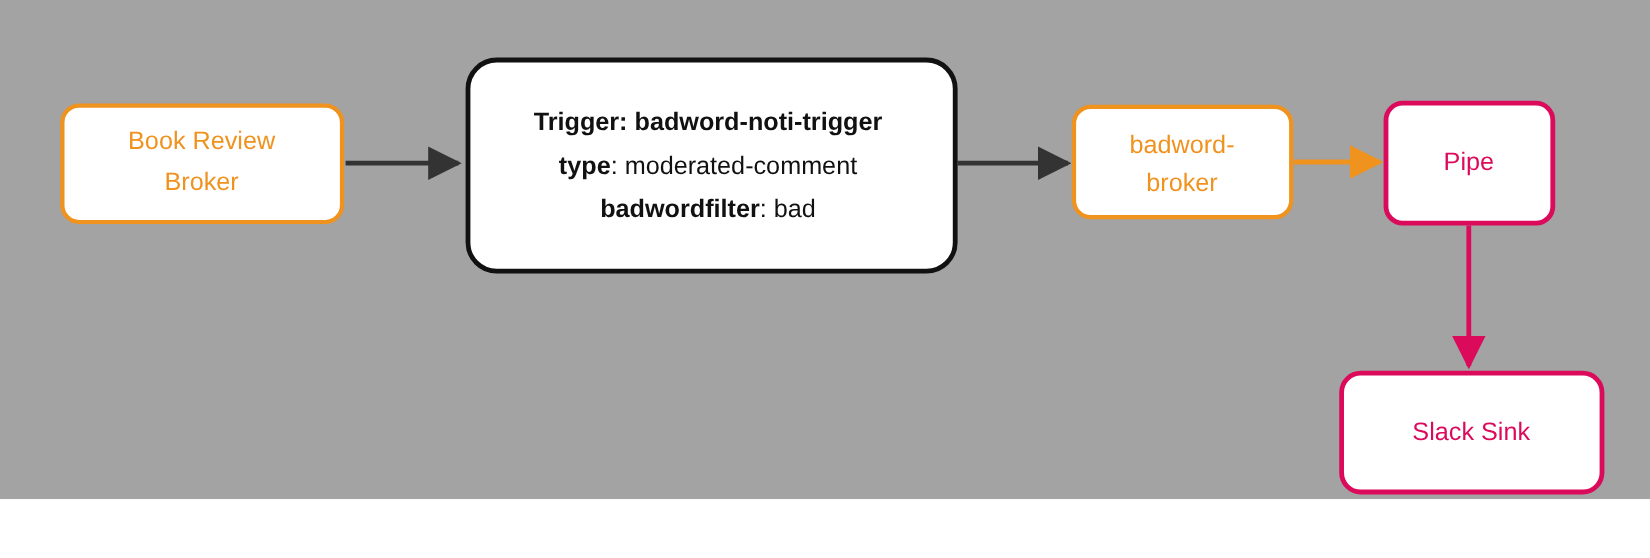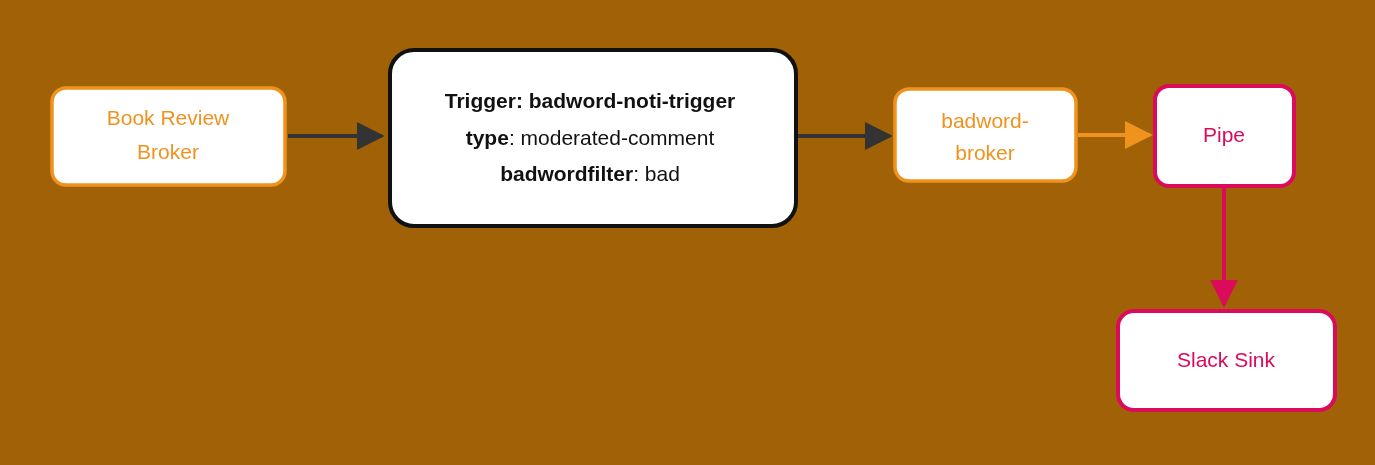--- a/index.html
+++ b/index.html
@@ -6,22 +6,22 @@
     margin: 0;
     padding: 0;
     background: #ffffff;
   }
   body {
     font-family: "Liberation Sans", sans-serif;
   }
   #canvas {
     position: relative;
     width: 1375px;
-    height: 465px;
-    background: #a16207;
+    height: 416px;
+    background: #a3a3a3;
     overflow: hidden;
   }
   #flow-svg {
     position: absolute;
     top: 0;
     left: 0;
     width: 1375px;
     height: 465px;
   }
   .node-rect {

